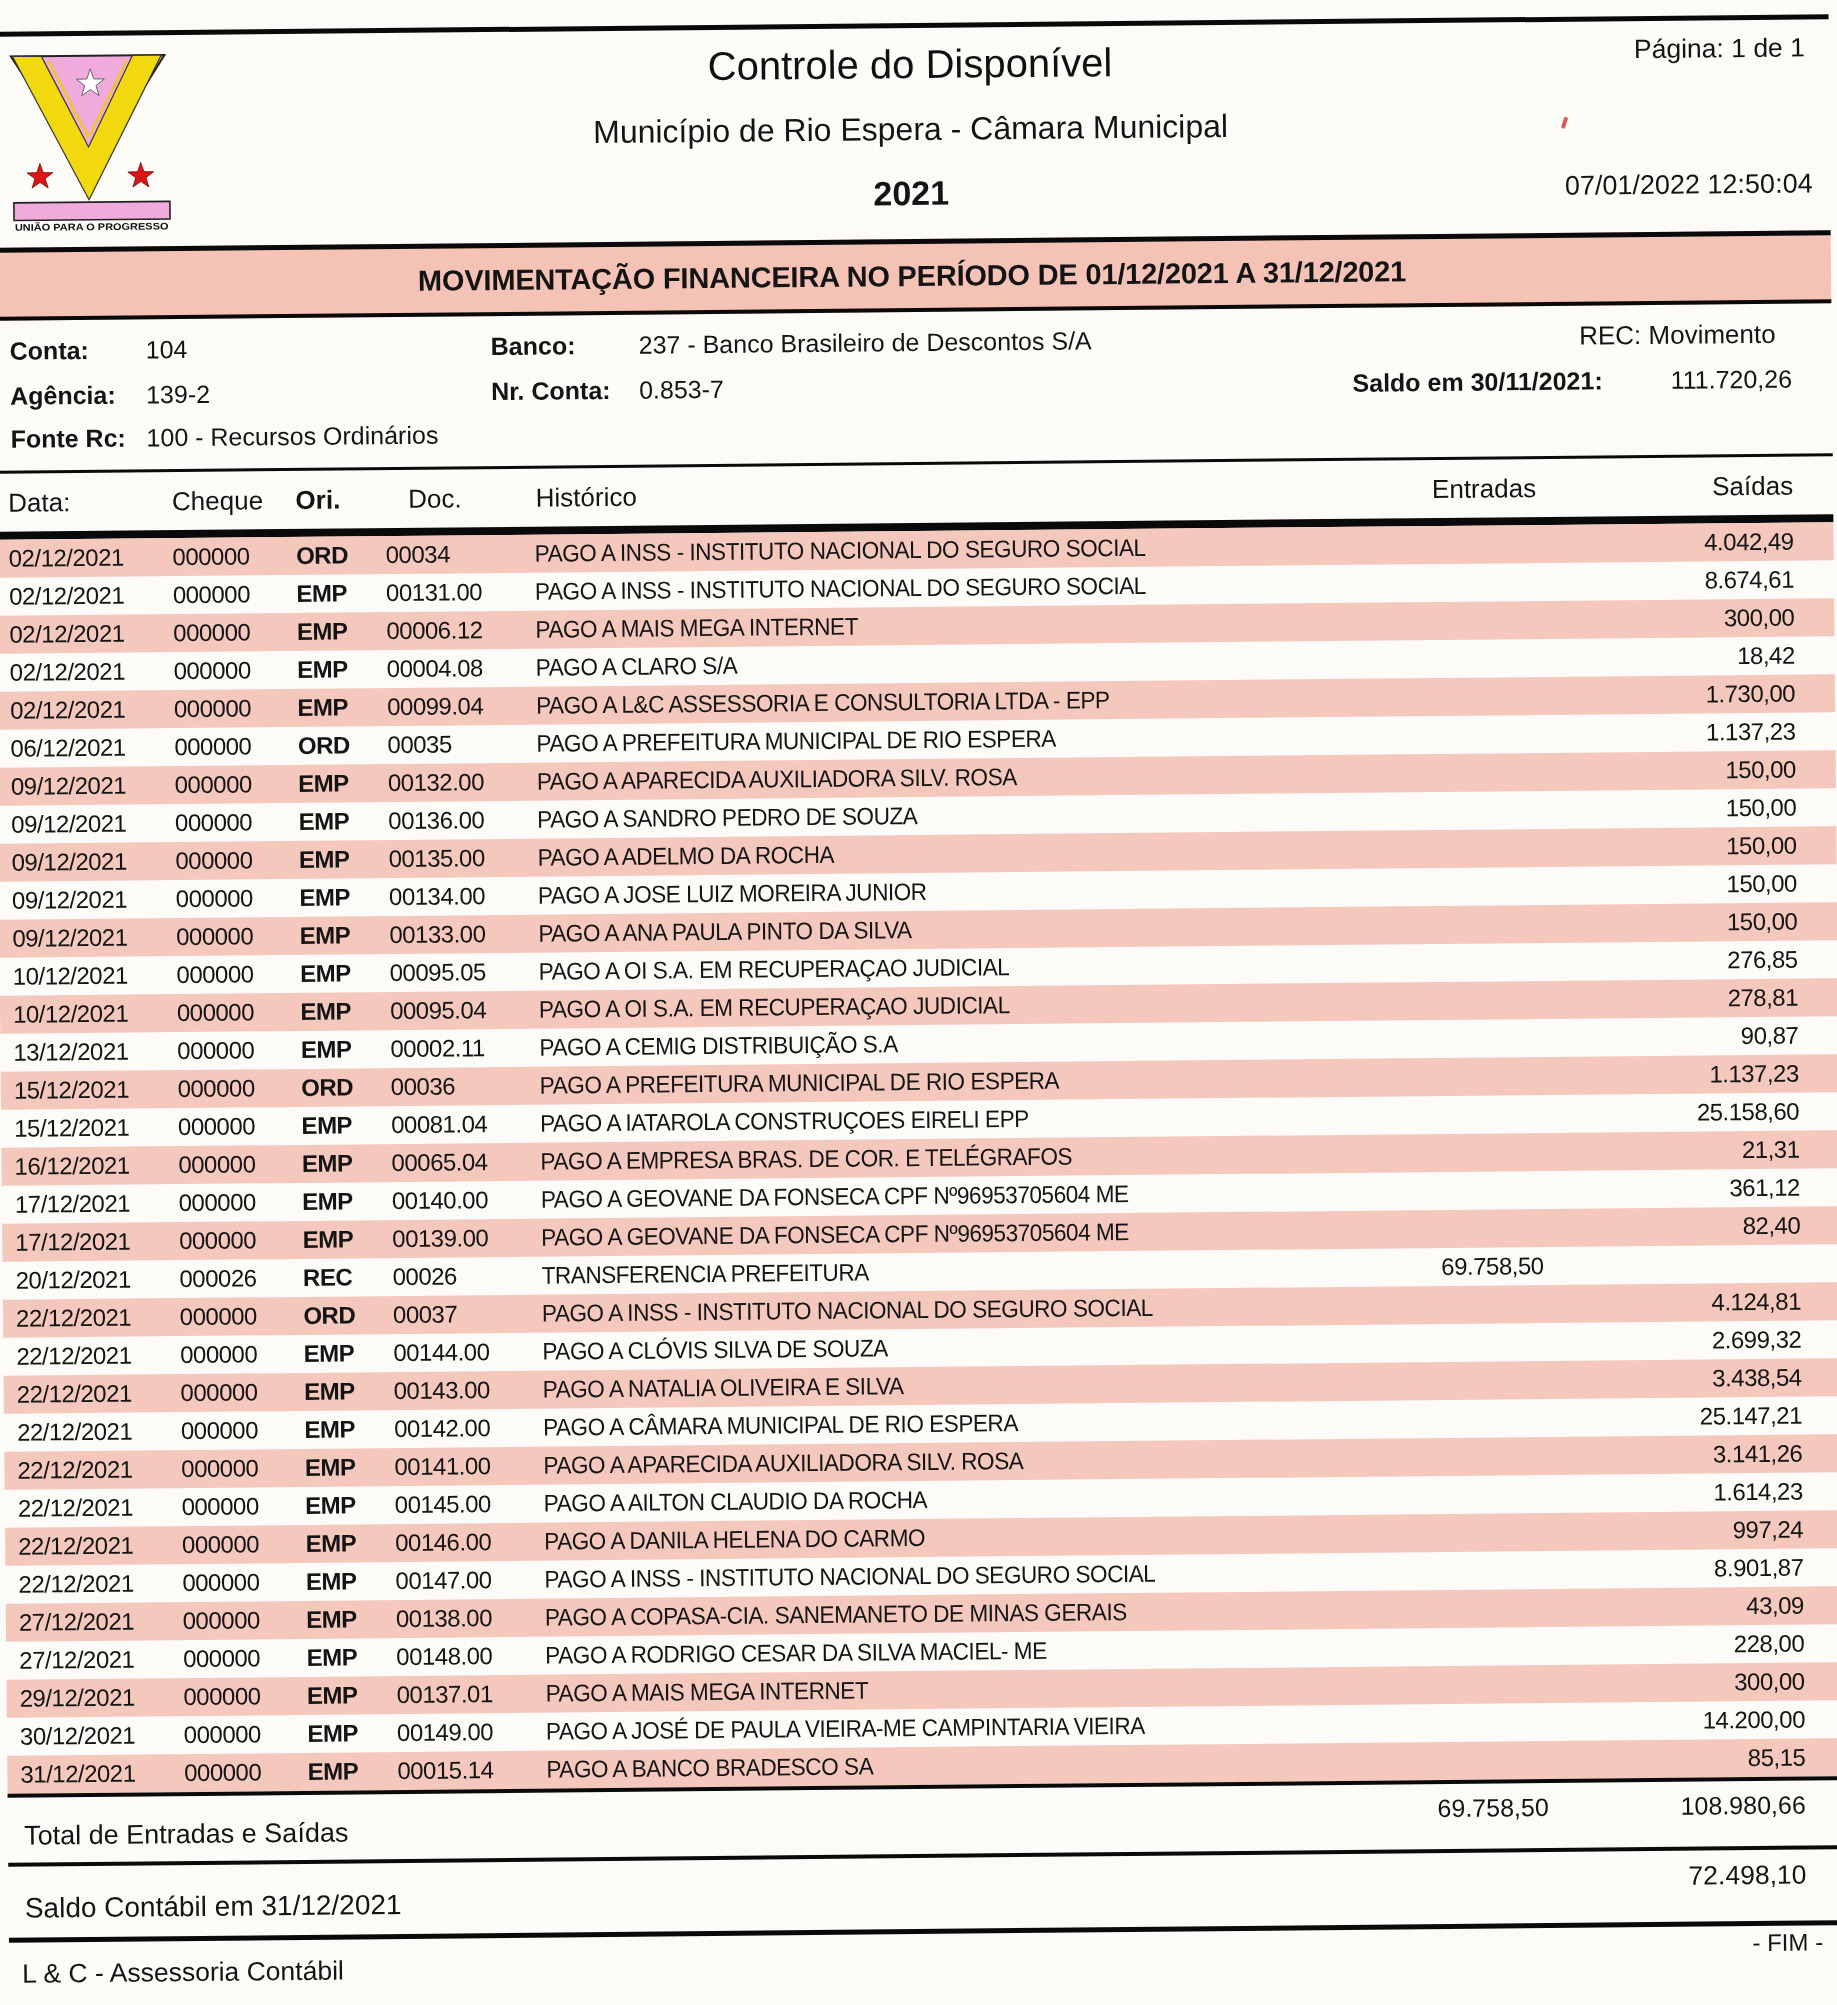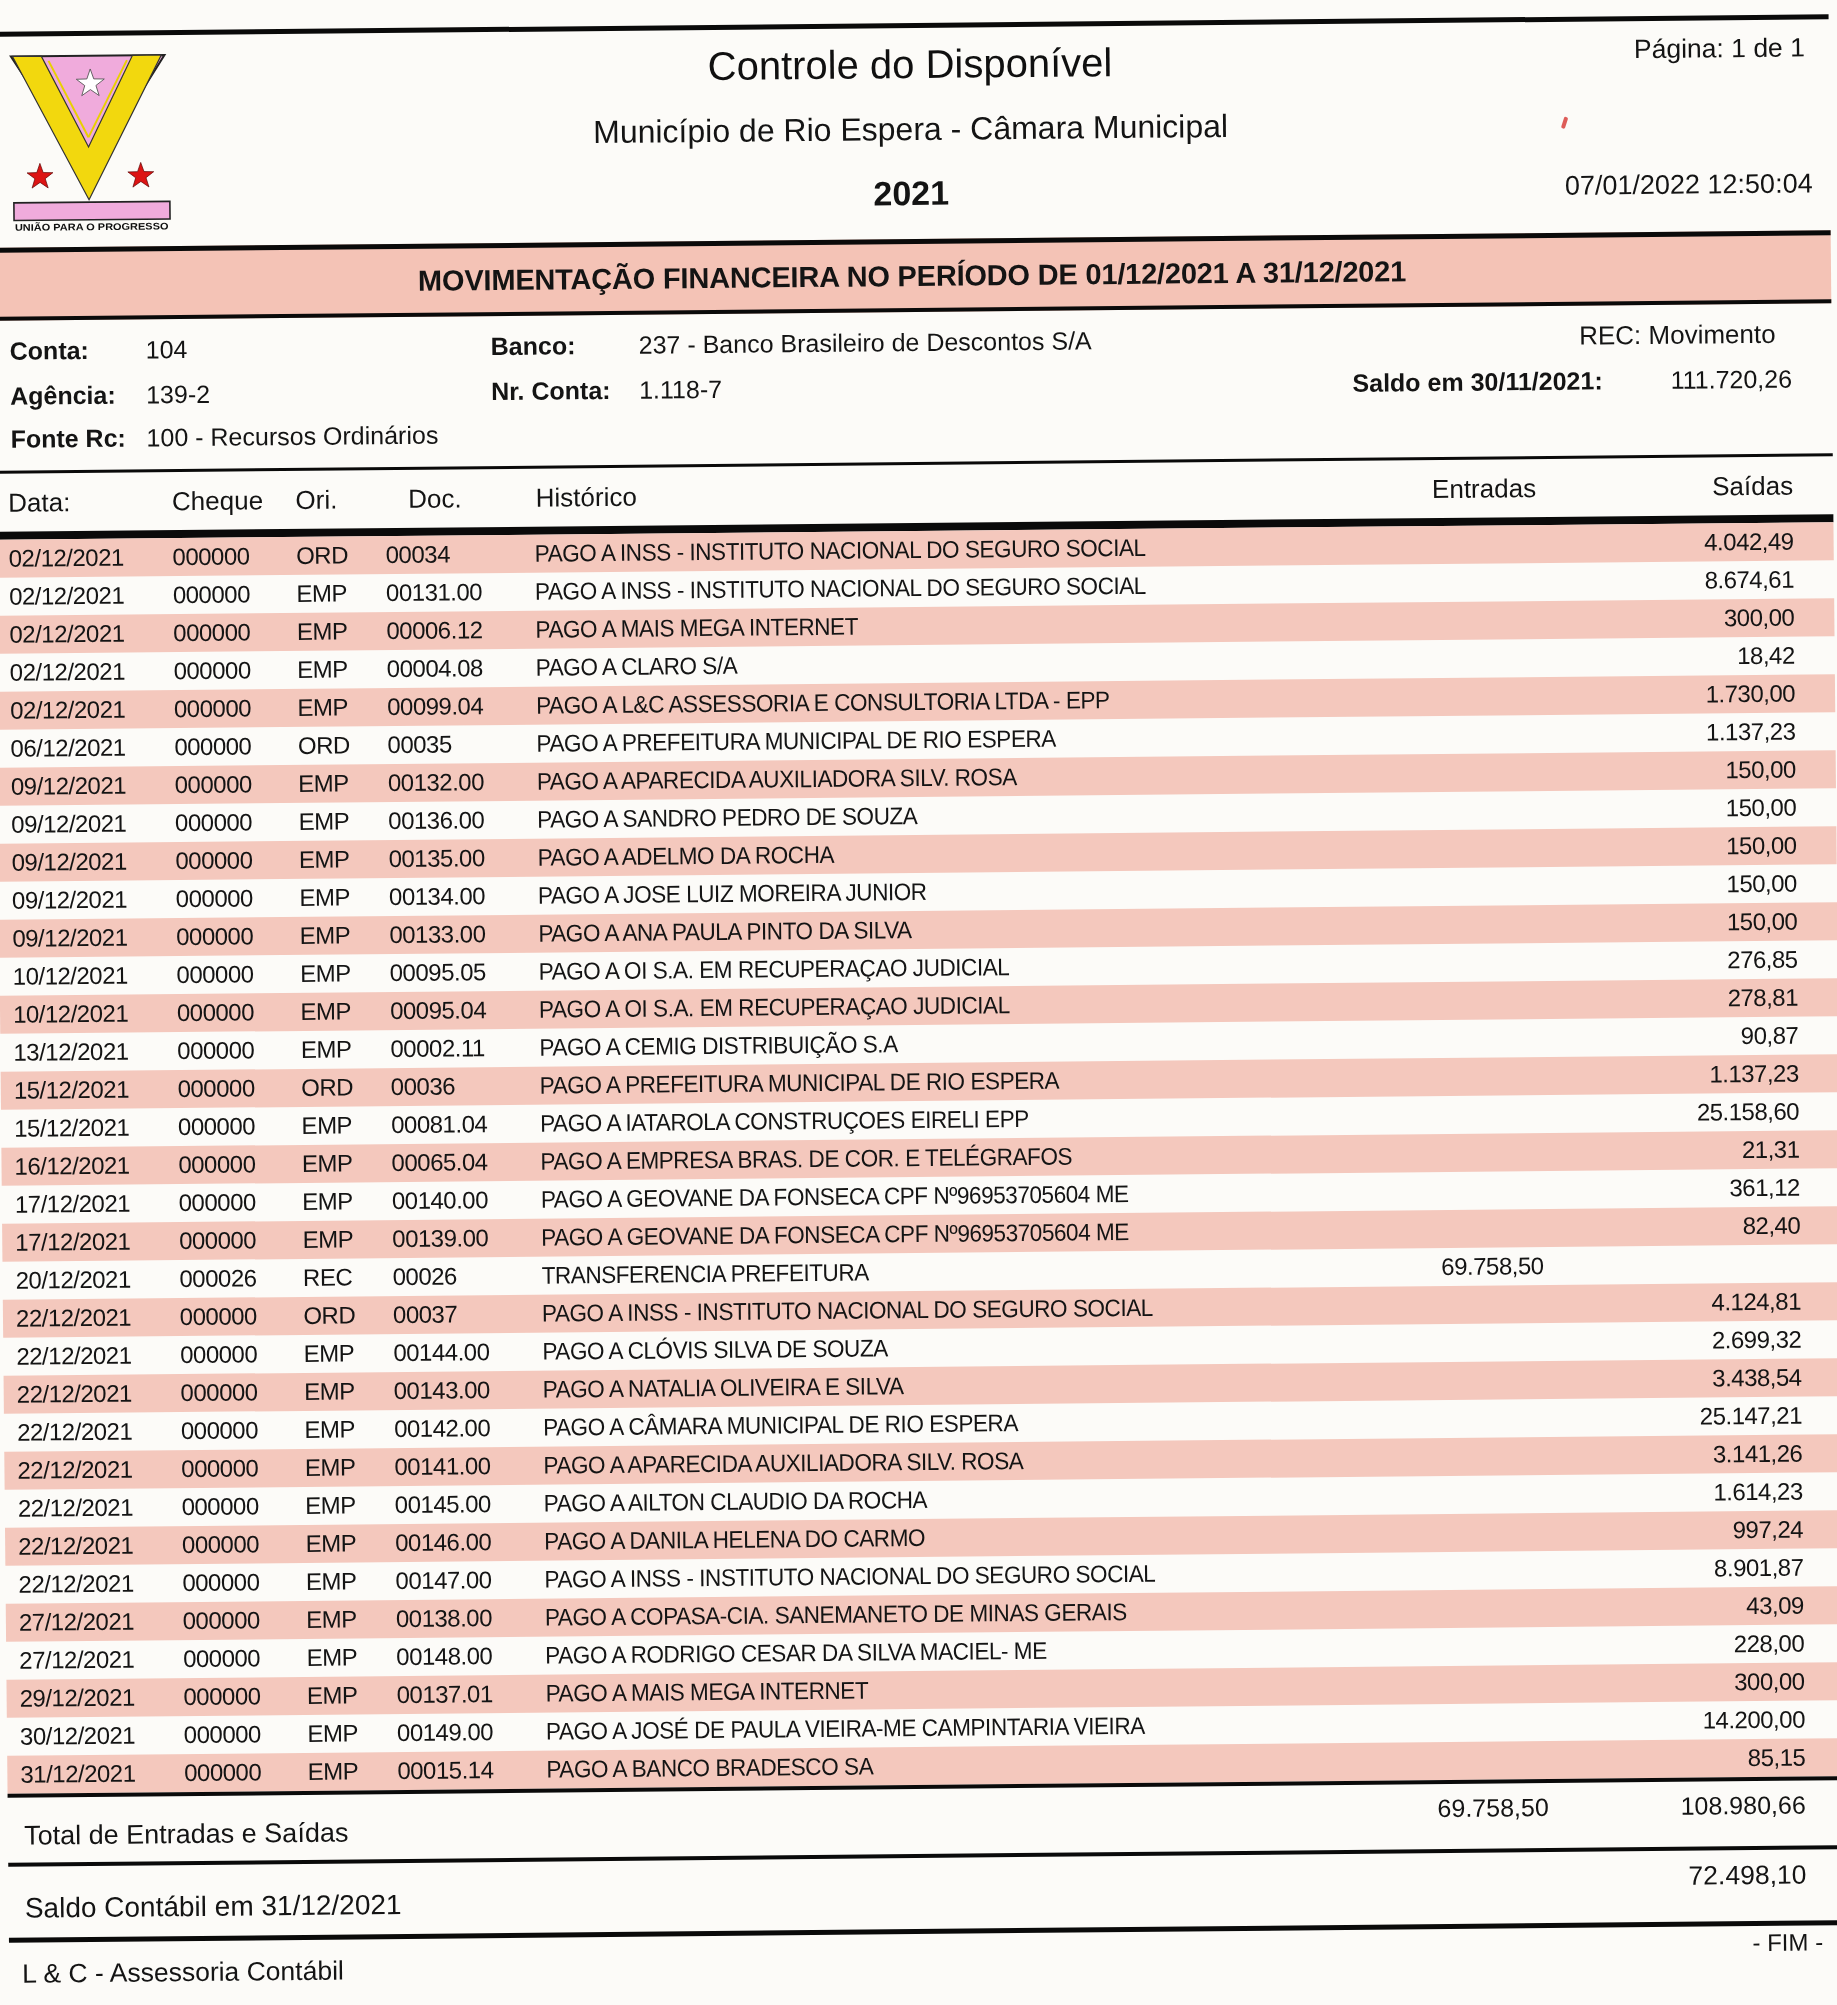--- a/index.html
+++ b/index.html
@@ -53,21 +53,21 @@
 
   
   .grid{
     display:grid;
     grid-template-columns:159px 122px 77px 168px 1fr 265px 257px;
     padding-left:13px;padding-right:40px;
   }
   .thead{font-size:26px;padding-top:14.4px;padding-bottom:13px;align-items:end;}
   .thead .c-doc{padding-left:42px;}
   .thead .c-hist{padding-left:1.6px;}
-  .c-ori{padding-left:6.4px;}
+  .c-ori{padding-left:6.4px;font-weight:bold;}
   .c-cheque{padding-left:4.8px;}
   .num{text-align:right;}
   .rows{}
   .trow{height:38px;align-items:center;font-size:24px;letter-spacing:-0.5px;white-space:nowrap;}
   .rows > div:nth-of-type(odd){background:var(--stripe,#f4c8bd);}
   .trow .c-doc{padding-left:19px;}
   .trow .c-hist{transform:scaleX(.94);transform-origin:0 50%;}
 
   
   .totals{padding-top:4.8px;padding-bottom:11.2px;}
@@ -124,21 +124,21 @@
       <span class="lbl lbl-1">Conta:</span>
       <span class="val-1">104</span>
       <span class="lbl lbl-2">Banco:</span>
       <span class="val-2">237 - Banco Brasileiro de Descontos S/A</span>
       <span class="right-part rec">REC: Movimento</span>
     </div>
     <div class="info-row">
       <span class="lbl lbl-1">Agência:</span>
       <span class="val-1">139-2</span>
       <span class="lbl lbl-2">Nr. Conta:</span>
-      <span class="val-2">1.118-7</span>
+      <span class="val-2">0.853-7</span>
       <span class="right-part">
         <span class="saldo-lbl">Saldo em 30/11/2021:</span>
         <span class="saldo-val">111.720,26</span>
       </span>
     </div>
     <div class="info-row">
       <span class="lbl lbl-1">Fonte Rc:</span>
       <span class="val-1">100 - Recursos Ordinários</span>
     </div>
   </div>

